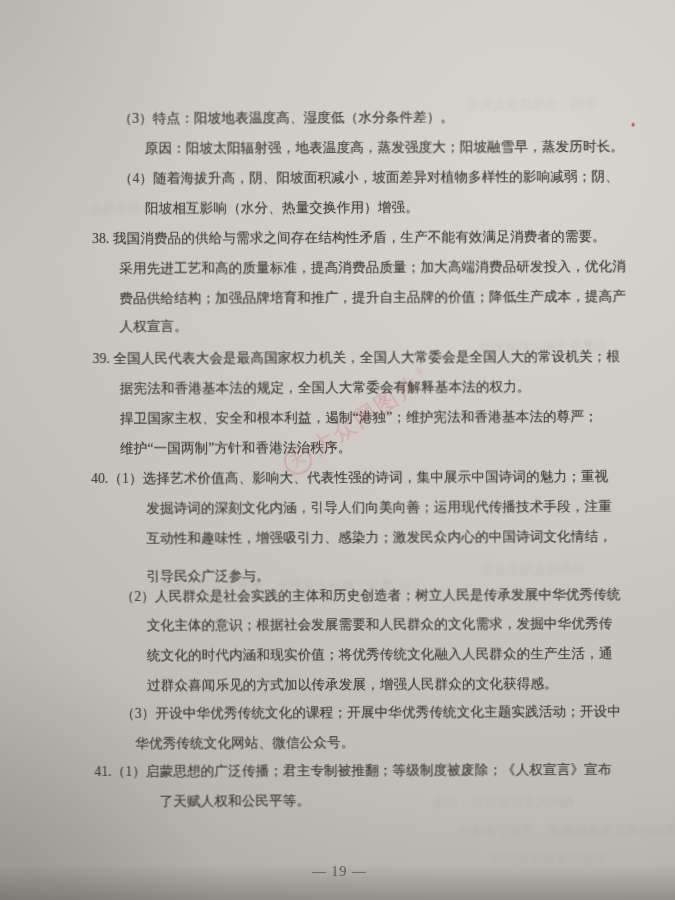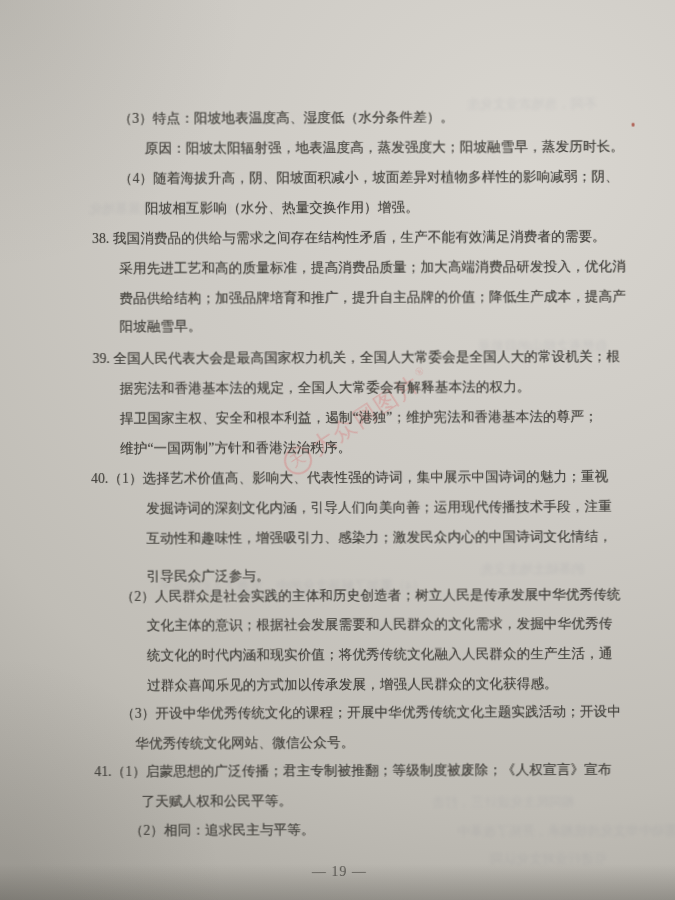--- a/index.html
+++ b/index.html
@@ -90,36 +90,35 @@
       <span class="wm-reg">®</span>
     </div>
 
     <div class="line" style="left:120px;top:110px">（3）特点：阳坡地表温度高、湿度低（水分条件差）。</div>
     <div class="line" style="left:146px;top:140px">原因：阳坡太阳辐射强，地表温度高，蒸发强度大；阳坡融雪早，蒸发历时长。</div>
     <div class="line" style="left:120px;top:170px">（4）随着海拔升高，阴、阳坡面积减小，坡面差异对植物多样性的影响减弱；阴、</div>
     <div class="line" style="left:146px;top:200px">阳坡相互影响（水分、热量交换作用）增强。</div>
     <div class="line" style="left:93px;top:230px">38. 我国消费品的供给与需求之间存在结构性矛盾，生产不能有效满足消费者的需要。</div>
     <div class="line" style="left:120px;top:260px">采用先进工艺和高的质量标准，提高消费品质量；加大高端消费品研发投入，优化消</div>
     <div class="line" style="left:120px;top:290px">费品供给结构；加强品牌培育和推广，提升自主品牌的价值；降低生产成本，提高产</div>
-    <div class="line" style="left:120px;top:318px">阳坡融雪早。</div>
+    <div class="line" style="left:120px;top:318px">人权宣言。</div>
     <div class="line" style="left:93px;top:350px">39. 全国人民代表大会是最高国家权力机关，全国人大常委会是全国人大的常设机关；根</div>
     <div class="line" style="left:120px;top:380px">据宪法和香港基本法的规定，全国人大常委会有解释基本法的权力。</div>
     <div class="line" style="left:120px;top:410px">捍卫国家主权、安全和根本利益，遏制“港独”；维护宪法和香港基本法的尊严；</div>
     <div class="line" style="left:120px;top:440px">维护“一国两制”方针和香港法治秩序。</div>
     <div class="line" style="left:91px;top:470px">40.（1）选择艺术价值高、影响大、代表性强的诗词，集中展示中国诗词的魅力；重视</div>
     <div class="line" style="left:146px;top:500px">发掘诗词的深刻文化内涵，引导人们向美向善；运用现代传播技术手段，注重</div>
     <div class="line" style="left:146px;top:530px">互动性和趣味性，增强吸引力、感染力；激发民众内心的中国诗词文化情结，</div>
     <div class="line" style="left:146px;top:568px">引导民众广泛参与。</div>
     <div class="line" style="left:120px;top:588px">（2）人民群众是社会实践的主体和历史创造者；树立人民是传承发展中华优秀传统</div>
     <div class="line" style="left:146px;top:617px">文化主体的意识；根据社会发展需要和人民群众的文化需求，发掘中华优秀传</div>
     <div class="line" style="left:146px;top:647px">统文化的时代内涵和现实价值；将优秀传统文化融入人民群众的生产生活，通</div>
     <div class="line" style="left:146px;top:677px">过群众喜闻乐见的方式加以传承发展，增强人民群众的文化获得感。</div>
     <div class="line" style="left:120px;top:705px">（3）开设中华优秀传统文化的课程；开展中华优秀传统文化主题实践活动；开设中</div>
     <div class="line" style="left:134px;top:735px">华优秀传统文化网站、微信公众号。</div>
     <div class="line" style="left:93px;top:763px">41.（1）启蒙思想的广泛传播；君主专制被推翻；等级制度被废除；《人权宣言》宣布</div>
-    <div class="line" style="left:140px;top:793px">了天赋人权和公民平等。</div>
-    <div class="line" style="left:128px;top:822px">（2）相同：追求民主与平等。</div>
+    <div class="line" style="left:158px;top:793px">了天赋人权和公民平等。</div>
 
     <div class="page-number">— 19 —</div>
 
     <div class="speck" style="left:633px;top:124px"></div>
   </div>
 </div>
 
 </body></html>

